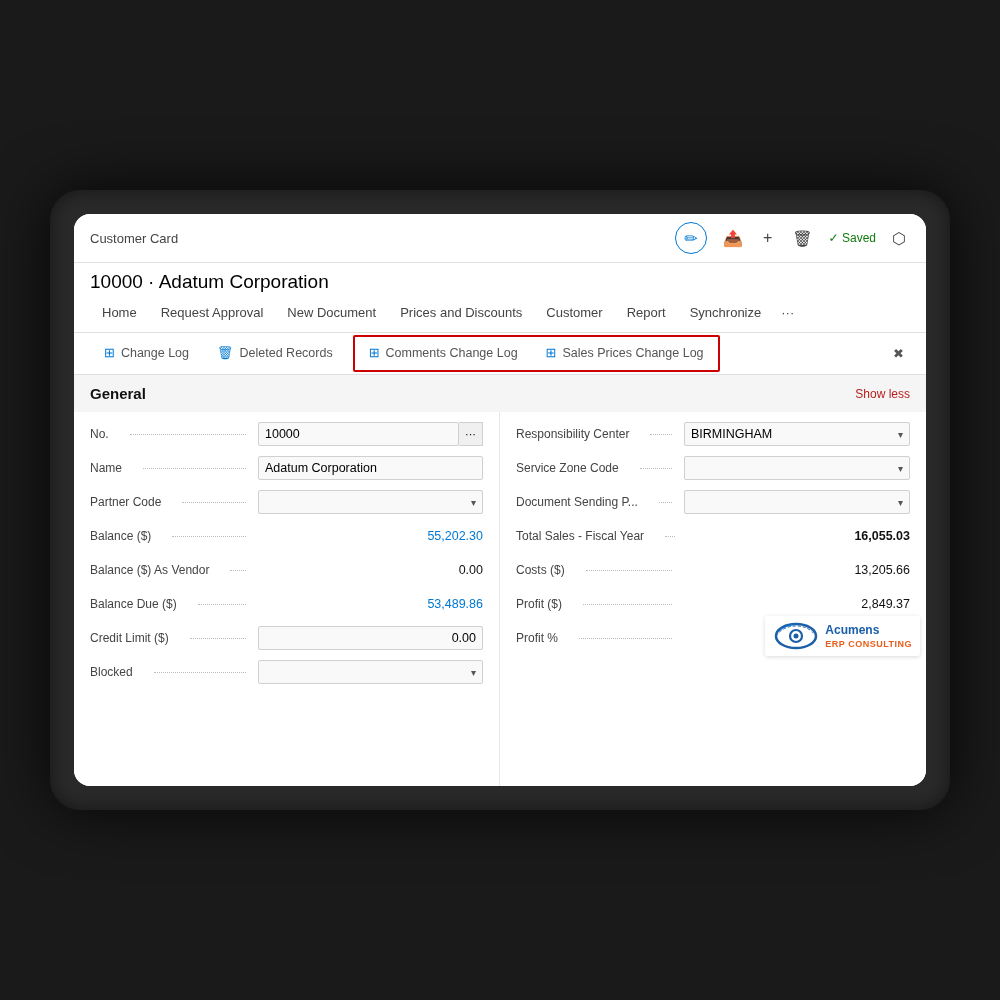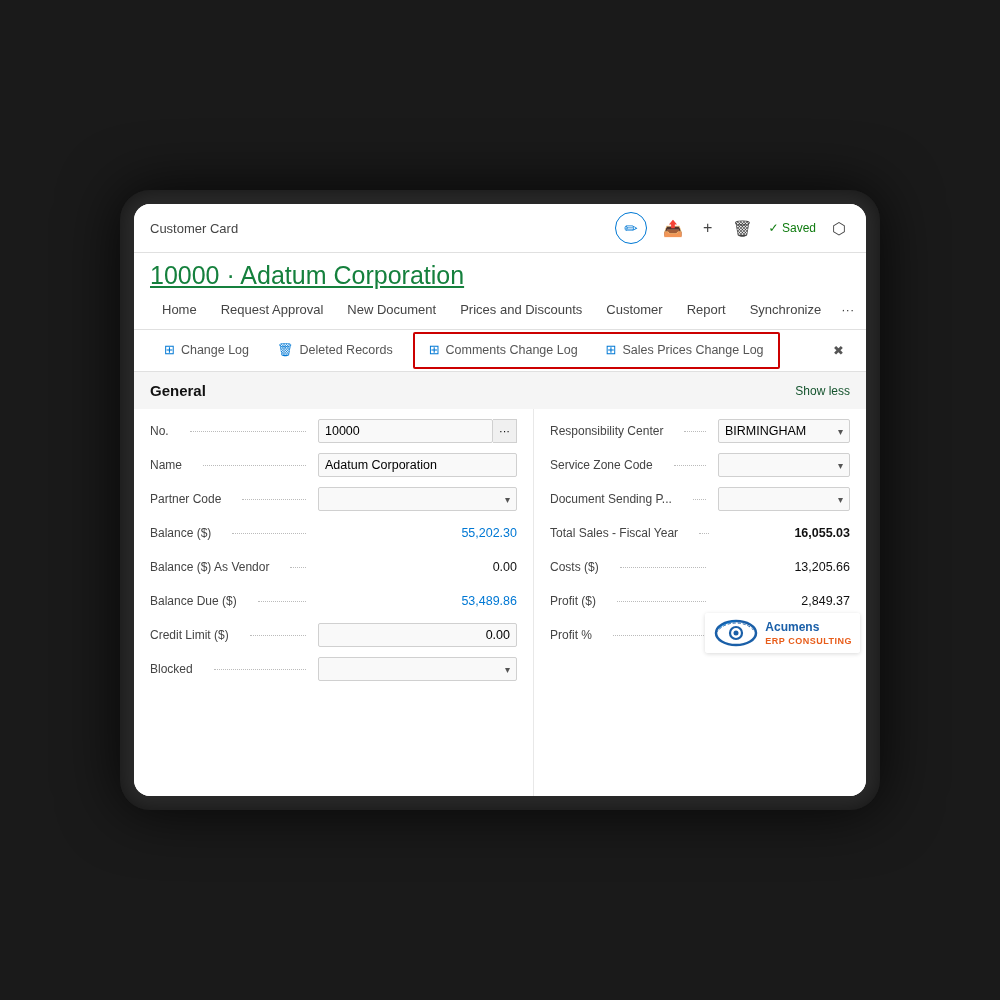--- a/index.html
+++ b/index.html
@@ -5,25 +5,25 @@
     * { box-sizing: border-box; margin: 0; padding: 0; }
     body {
       background: #1a1a1a;
       display: flex;
       justify-content: center;
       align-items: center;
       min-height: 100vh;
       font-family: 'Segoe UI', Arial, sans-serif;
     }
     .device-frame {
-      width: 760px;
+      width: 900px;
       height: 620px;
       background: #2a2a2a;
       border-radius: 30px;
-      padding: 14px;
+      padding: 24px;
       box-shadow: 0 0 60px rgba(0,0,0,0.8), inset 0 0 20px rgba(0,0,0,0.5);
       position: relative;
     }
     .screen {
       width: 100%;
       height: 100%;
       background: #f5f5f5;
       border-radius: 16px;
       overflow: hidden;
       display: flex;
@@ -78,24 +78,23 @@
       display: flex;
       align-items: center;
       gap: 4px;
     }
     
     .title-area {
       background: #fff;
       padding: 8px 16px 4px 16px;
     }
     .page-title {
-      font-size: 25px;
+      font-size: 19px;
       font-weight: 300;
-      color: #15803d;
-      text-decoration: underline;
+      color: #000000;
     }
     
     .nav-menu {
       background: #fff;
       border-bottom: 1px solid #e0e0e0;
       padding: 0 16px;
       display: flex;
       align-items: flex-start;
       gap: 0;
       min-height: 36px;
@@ -147,21 +146,21 @@
       align-items: center;
       justify-content: space-between;
     }
     .section-title {
       font-size: 15px;
       font-weight: 600;
       color: #111;
     }
     .show-less-btn {
       font-size: 12px;
-      color: #14532d;
+      color: #b91c1c;
       cursor: pointer;
       background: none;
       border: none;
     }
     
     .form-grid {
       background: #fff;
       flex: 1;
       display: grid;
       grid-template-columns: 1fr 1fr;

